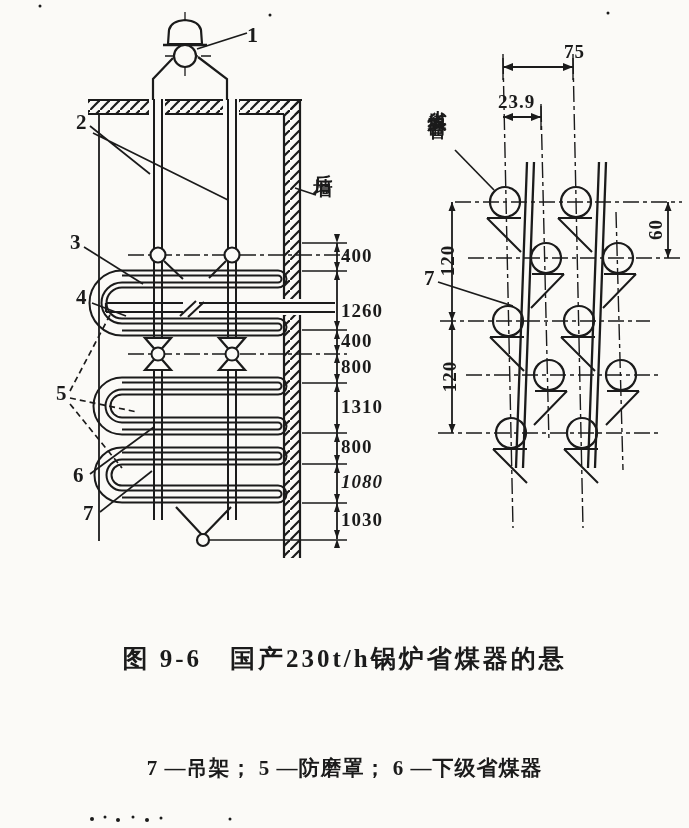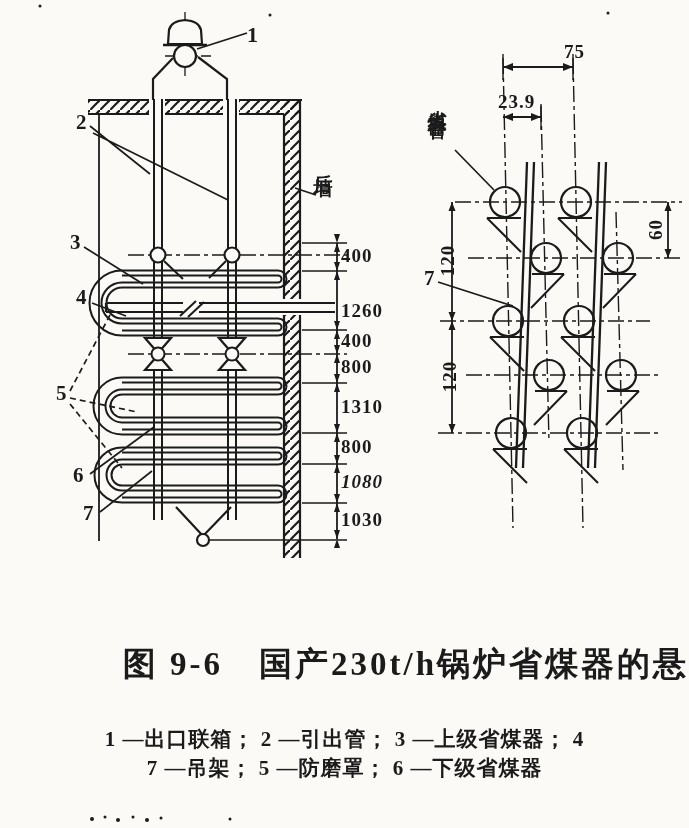--- a/index.html
+++ b/index.html
@@ -7,22 +7,22 @@
     position:relative;width:689px;height:828px;margin:0 auto;
     background:#fbfaf7;overflow:hidden;
     font-family:"Liberation Serif","DejaVu Serif",serif;color:#1b1b1b;
   }
   svg{position:absolute;left:0;top:0;}
   .lbl{position:absolute;font-weight:700;font-size:21px;line-height:1;}
   .dim{position:absolute;font-weight:700;font-size:19px;line-height:1;letter-spacing:1px;}
   .vtext{position:absolute;writing-mode:vertical-rl;text-orientation:upright;
          font-weight:700;font-size:19px;letter-spacing:4px;line-height:1;}
   .rot{transform:rotate(-90deg);text-align:center;}
-  .caption{position:absolute;left:0;width:689px;text-align:right;
-           font-weight:700;font-size:33px;letter-spacing:3px;}
+  .caption{position:absolute;left:0;width:689px;text-align:center;
+           font-weight:700;font-size:25px;letter-spacing:3px;}
   .legend{position:absolute;left:0;width:689px;text-align:center;
           font-weight:700;font-size:21px;letter-spacing:1px;}
 </style>
 </head>
 <body>
 
 <div id="page">
 
   <svg width="689" height="828" viewBox="0 0 689 828">
     <defs>
@@ -235,16 +235,15 @@
 
   <div class="dim" style="left:522px;top:42px;margin-left:42px;">75</div>
   <div class="dim" style="left:498px;top:92px;">23.9</div>
   <div class="dim rot" style="left:427px;top:251px;width:40px;">120</div>
   <div class="dim rot" style="left:429px;top:367px;width:40px;">120</div>
   <div class="dim rot" style="left:640px;top:220px;width:30px;">60</div>
   <div class="vtext" style="left:428px;top:94px;">省煤器管</div>
   <div class="lbl" style="left:424px;top:268px;">7</div>
 
   <div class="caption" style="top:642px;">图 9-6　国产230t/h锅炉省煤器的悬</div>
-  <div class="legend" style="top:725px;">1 —出口联箱； 2 —引出管； 3 —上级省煤器； 4</div>
   <div class="legend" style="top:754px;font-family:Liberation Serif, serif;">7 —吊架； 5 —防磨罩； 6 —下级省煤器</div>
 
 </div>
 
 </body></html>

